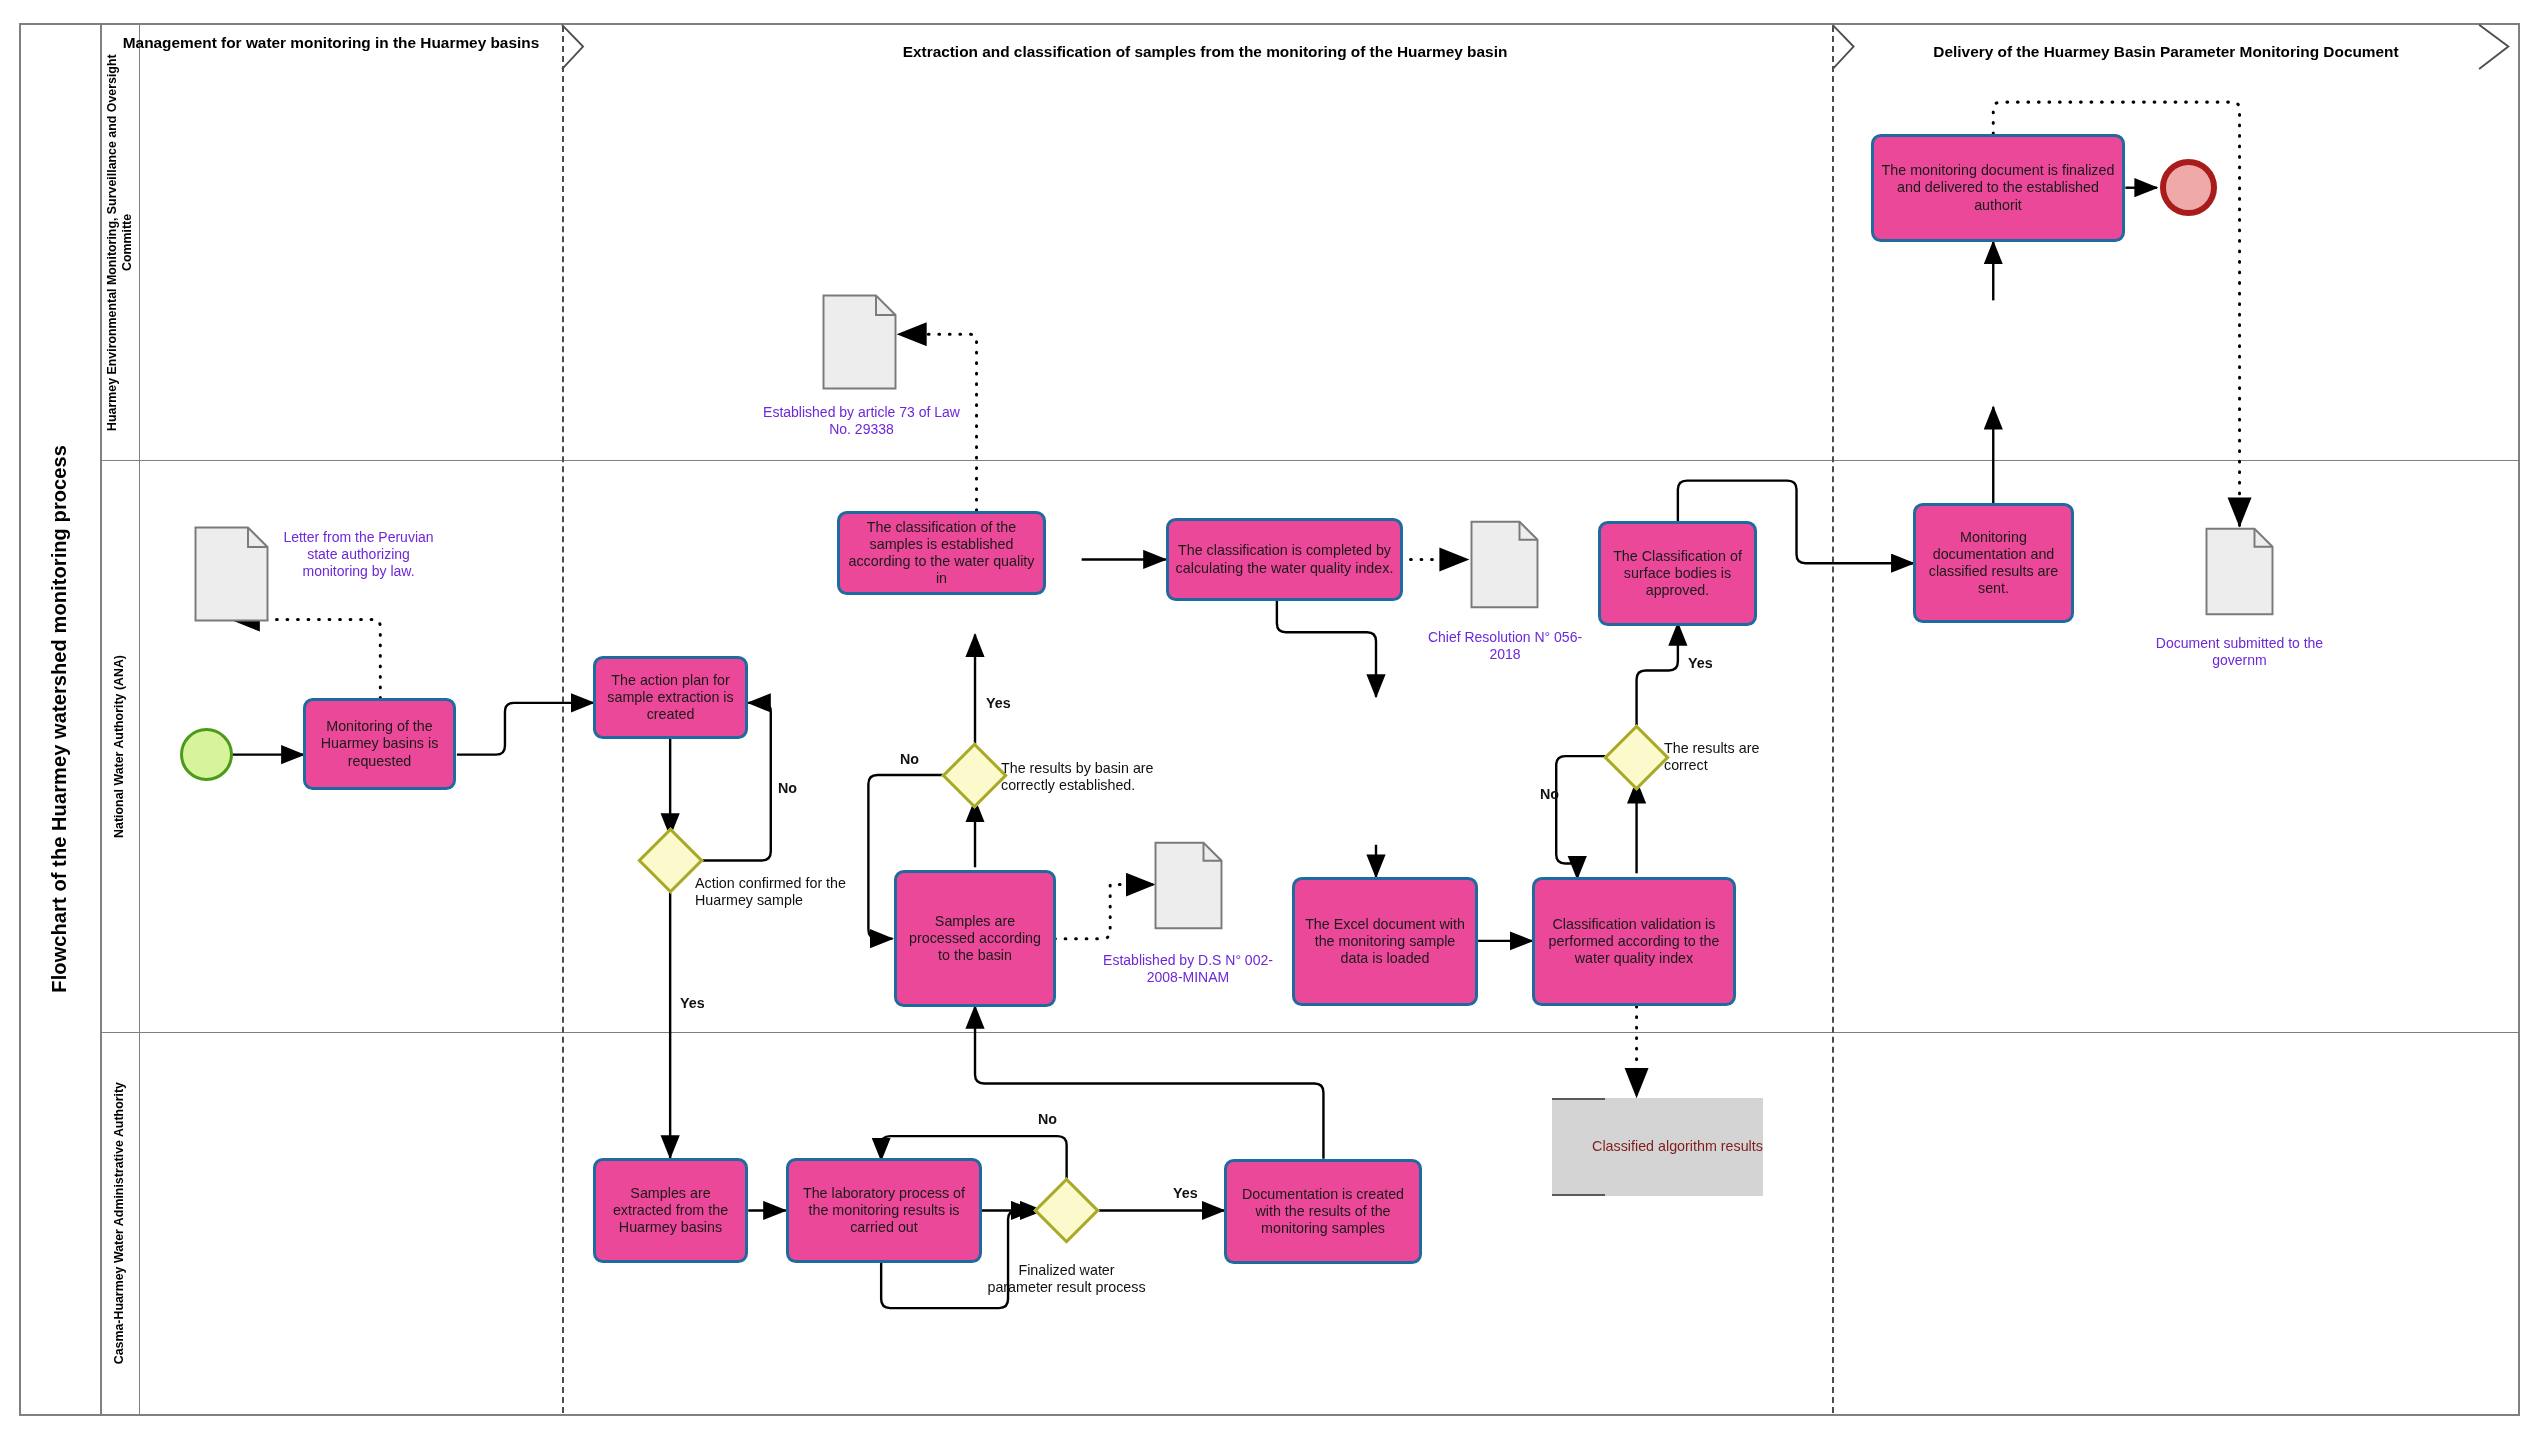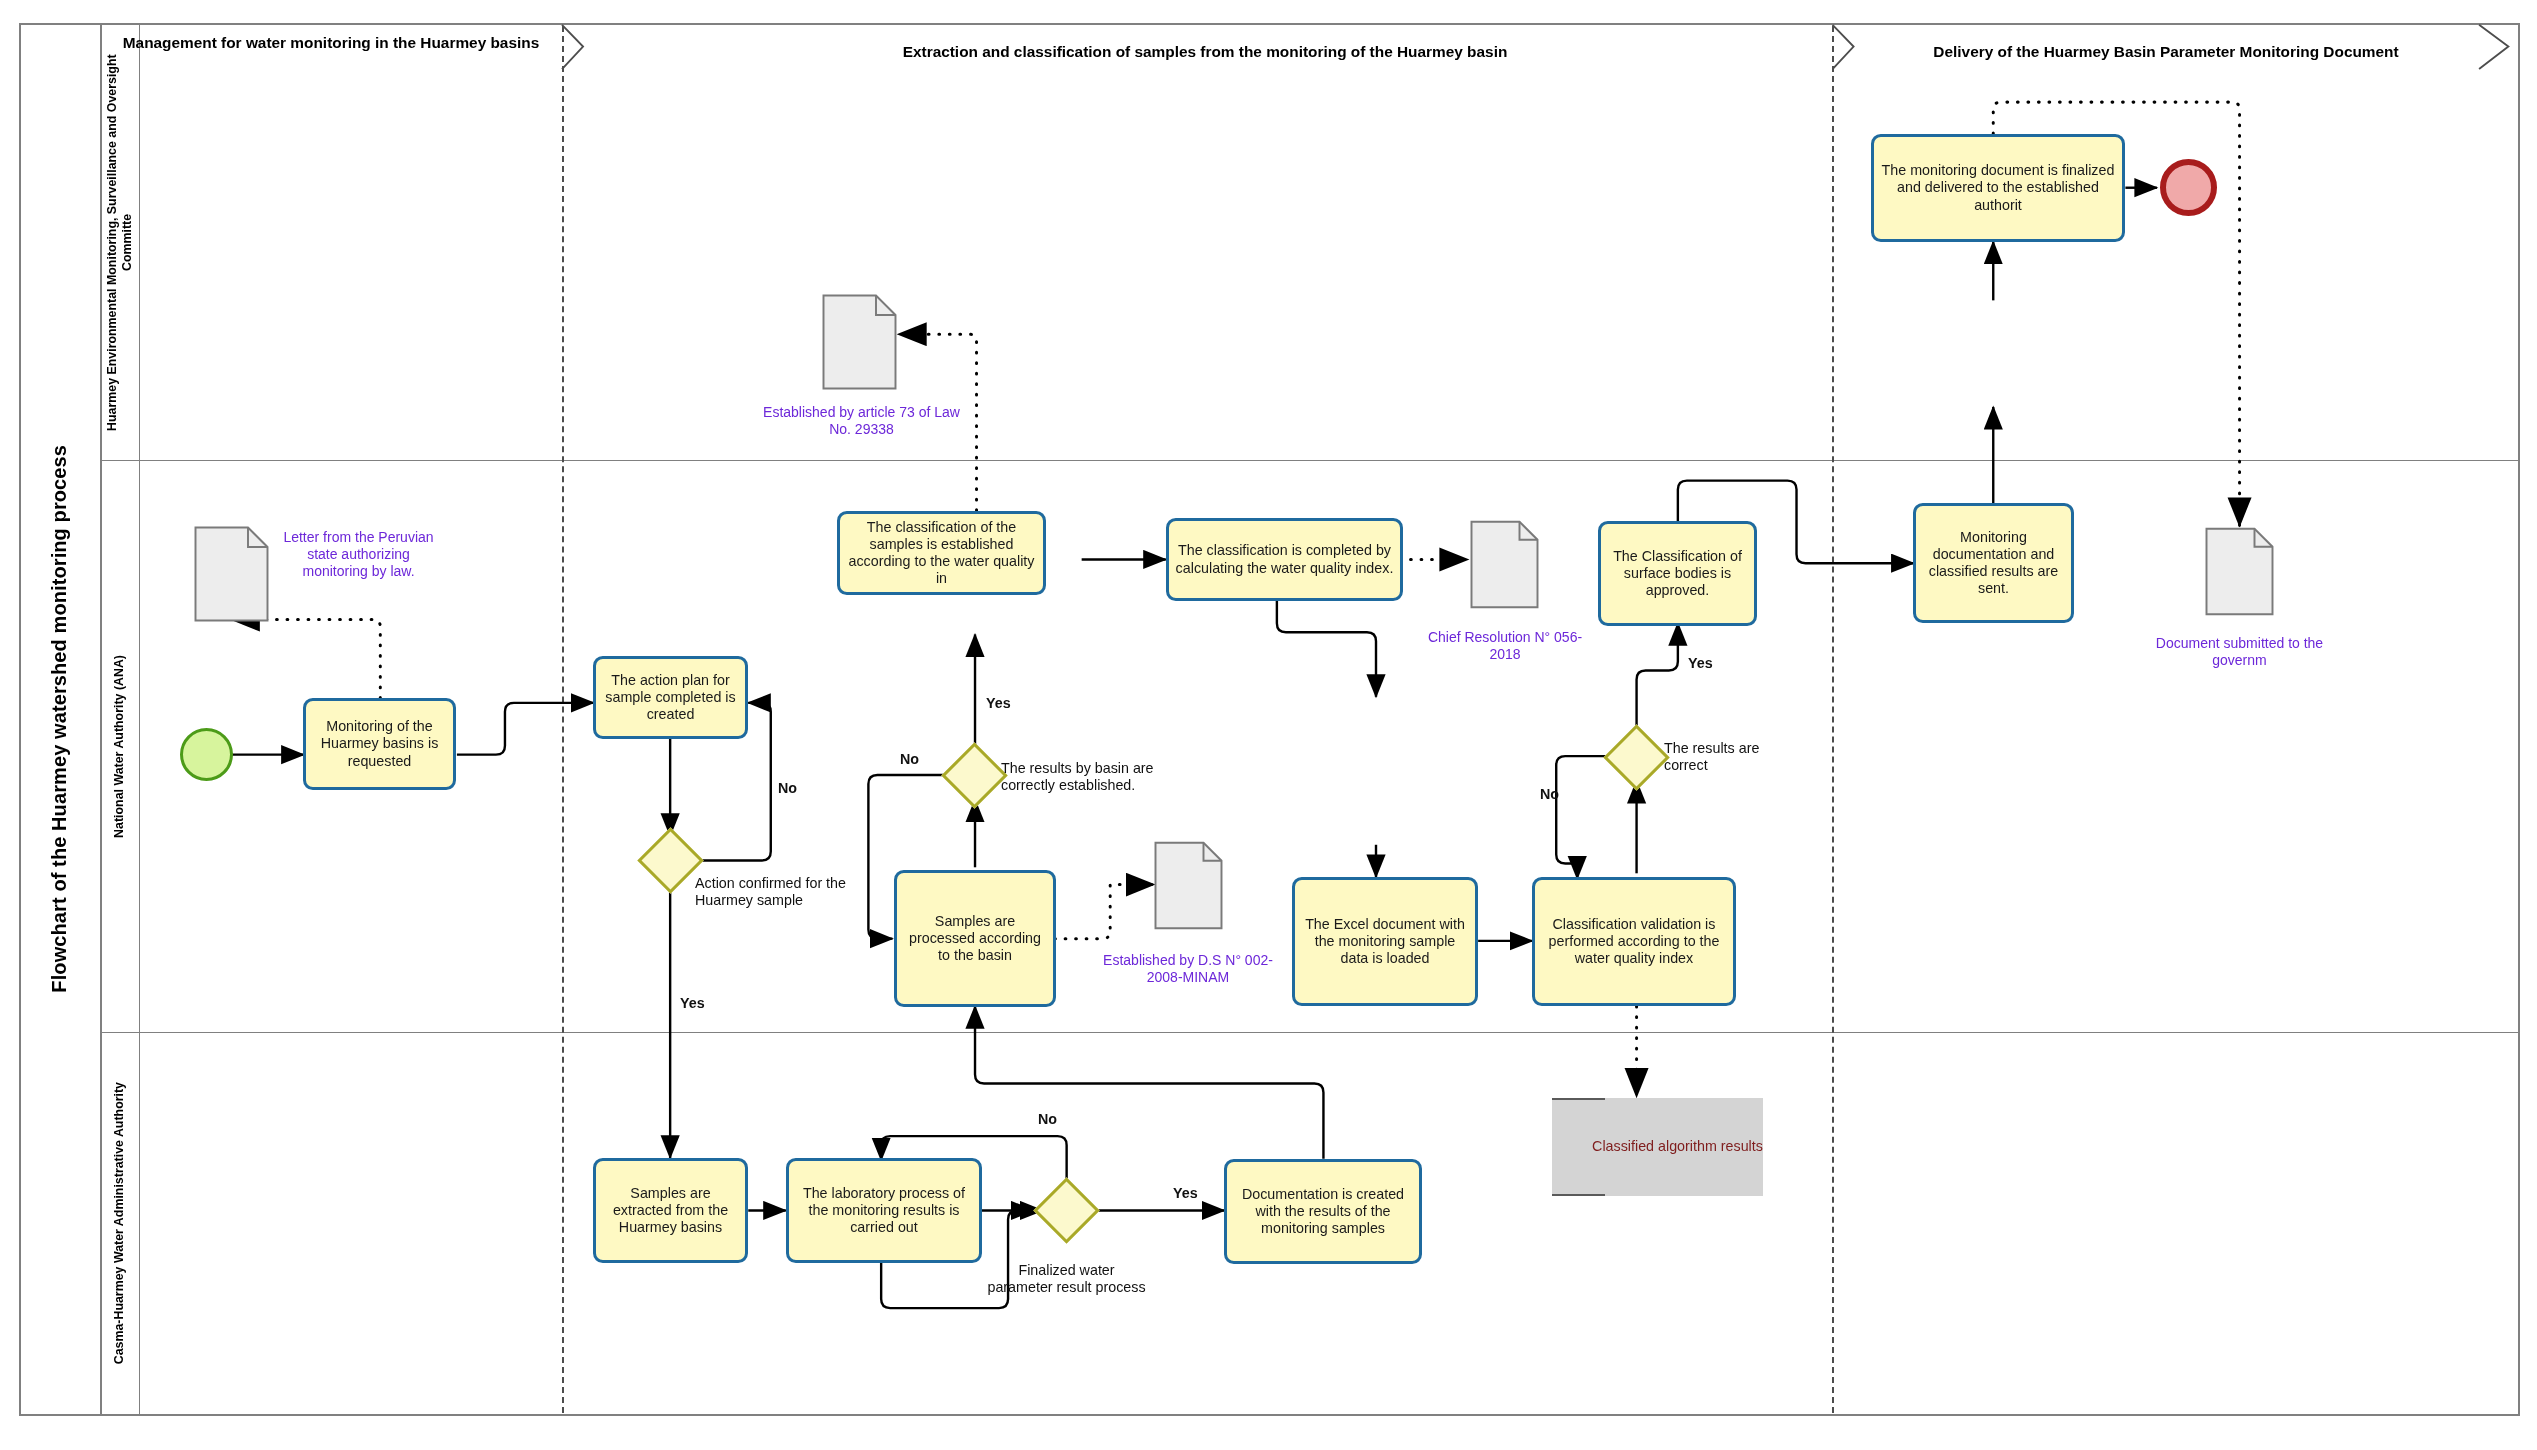--- a/index.html
+++ b/index.html
@@ -18,21 +18,21 @@
   .lane-header span{writing-mode:vertical-rl;transform:rotate(180deg);font-weight:bold;font-size:12.4px;line-height:1.22;text-align:center;color:#000;}
   .lane-body{position:absolute;left:39px;top:0;right:0;bottom:0;}
 
   
   .phase-sep{position:absolute;top:26px;width:0;border-left:2.3px dashed #4d4d4d;height:1387px;}
 
   
   .phase-hdr{position:absolute;top:33px;font-weight:bold;font-size:15.4px;text-align:center;color:#000;line-height:1.25;}
 
   
-  .task{position:absolute;background:#fef9c3;border:3px solid #1f6a9e;border-radius:9.8px;box-sizing:border-box;
+  .task{position:absolute;background:#ec4899;border:3px solid #1f6a9e;border-radius:9.8px;box-sizing:border-box;
         display:flex;align-items:center;justify-content:center;text-align:center;
         font-size:14.3px;line-height:1.2;color:#1a1a1a;padding:3px 5.3px;}
   .task.user .tlabel{display:block;}
   .user-icon{position:absolute;left:6.8px;top:4.5px;width:22.5px;height:22.5px;}
 
   .gateway{position:absolute;width:47px;height:47px;background:#fcf9cd;border:3px solid #a9a928;
            transform:rotate(45deg);box-sizing:border-box;}
 
   .event{position:absolute;border-radius:50%;box-sizing:border-box;}
   .event.start{background:#d7f49d;border:3.8px solid #4c9b18;}
@@ -172,21 +172,21 @@
     </g>
   </svg>
 
   <div class="event start" style="left:180px;top:728px;width:53px;height:53px;"></div>
 
   <div class="task" style="left:303px;top:698px;width:153px;height:92px;">
     <span class="tlabel">Monitoring of the Huarmey basins is requested</span>
   </div>
 
   <div class="task" style="left:593px;top:656px;width:155px;height:83px;">
-    <span class="tlabel">The action plan for sample completed is created</span>
+    <span class="tlabel">The action plan for sample extraction is created</span>
   </div>
 
   <div class="gateway" style="left:647px;top:837px;"></div>
   <div class="annot" style="left:695px;top:875px;width:161px;text-align:left;">Action confirmed for the Huarmey sample</div>
   <div class="flowlabel" style="left:778px;top:780px;">No</div>
   <div class="flowlabel" style="left:680px;top:995px;">Yes</div>
 
   <div class="docshape" style="left:194px;top:526px;width:75px;height:96px;">
     <svg width="75" height="96" viewBox="0 0 100 128">
       <path d="M2,2 H72 L98,28 V126 H2 Z" fill="#ededed" stroke="#7a7a7a" stroke-width="2.6"></path>

